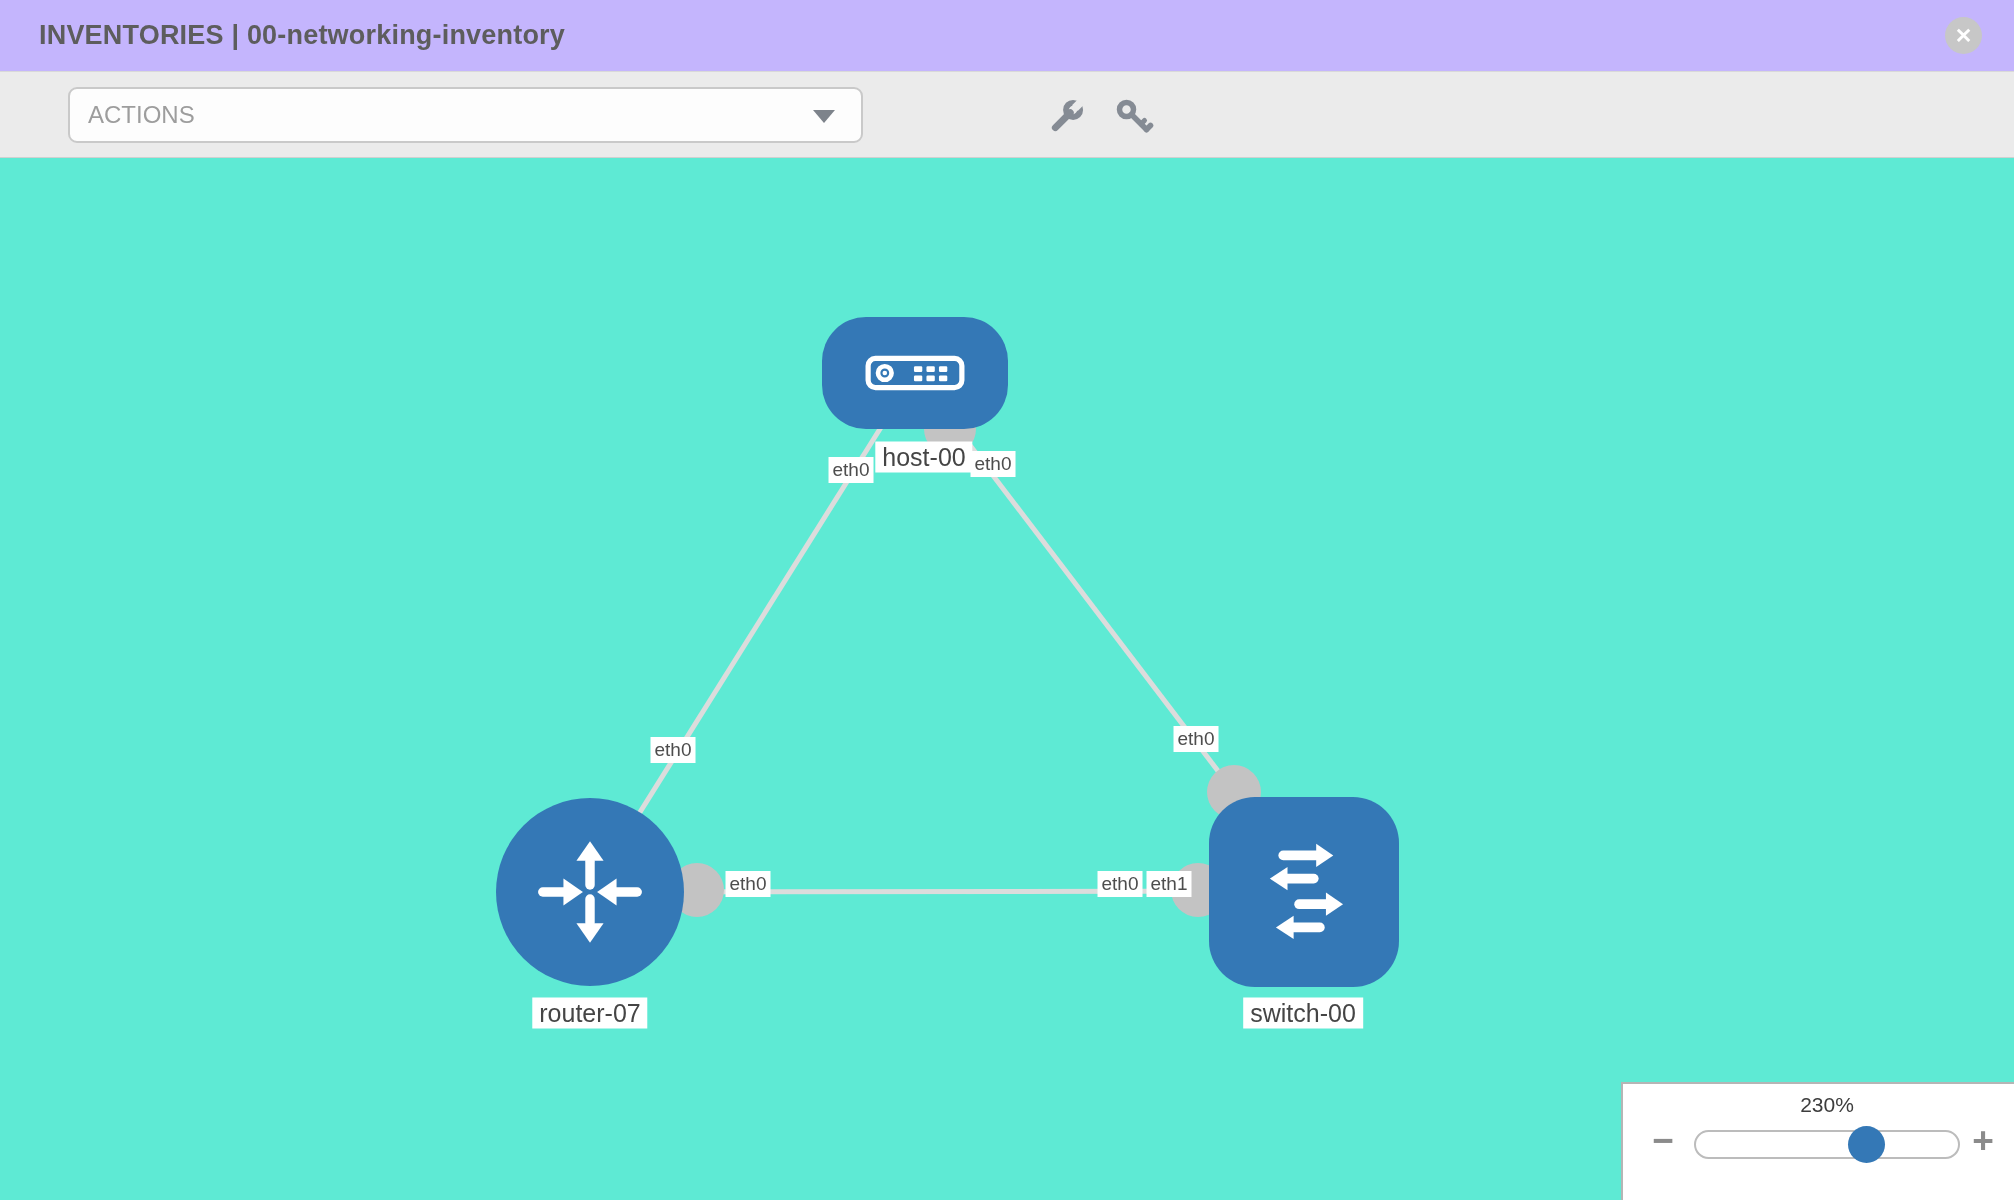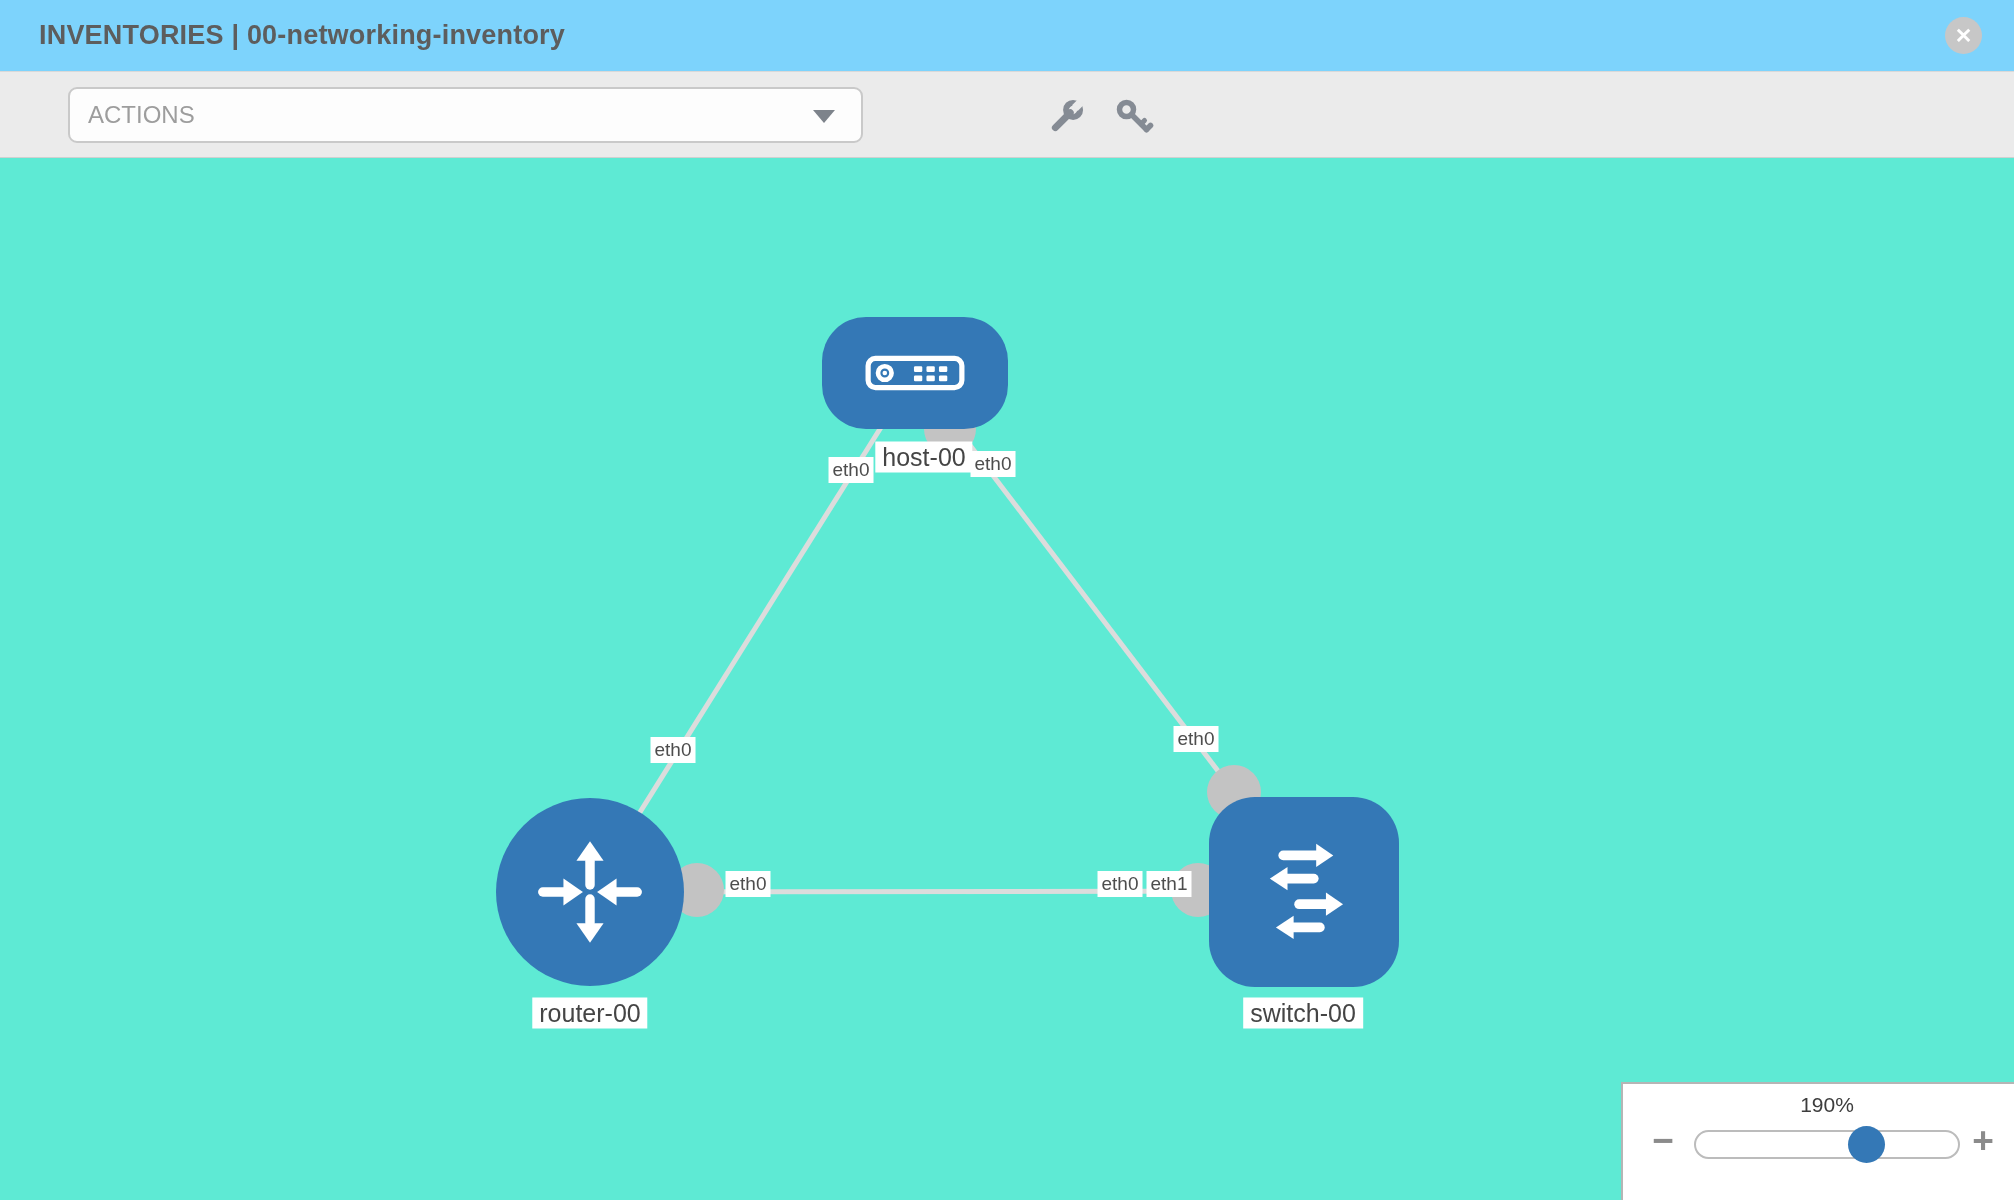--- a/index.html
+++ b/index.html
@@ -1,21 +1,21 @@
 <!DOCTYPE html>
 <html><head>
 <meta charset="utf-8">
 <style>
   * { margin:0; padding:0; box-sizing:border-box; }
   html,body { width:2014px; height:1200px; overflow:hidden; background:#fff;
               font-family:"Liberation Sans", sans-serif; }
   .app { position:relative; width:2014px; height:1200px; }
 
   
-  .header { position:absolute; top:0; left:0; right:0; height:71px; background:#7dd3fc; z-index:10; }
+  .header { position:absolute; top:0; left:0; right:0; height:71px; background:#c4b5fd; z-index:10; }
   .header-title { position:absolute; left:39px; top:0; line-height:71px;
                   font-size:27px; font-weight:700; color:#5d5d5d; letter-spacing:.2px; }
   .close-btn { position:absolute; right:32px; top:17px; width:37px; height:37px;
                border-radius:50%; background:#c7c7c7; color:#fff; text-align:center;
                line-height:37px; font-size:21px; font-weight:700; cursor:pointer; }
 
   
   .toolbar { position:absolute; top:71px; left:0; right:0; height:87px; background:#ebebeb;
              border-top:1px solid #d9d9d9; border-bottom:1px solid #d0d0d0; z-index:9; }
   .select-box { position:absolute; top:15px; height:56px; background:#fdfdfd;
@@ -159,25 +159,25 @@
 
     <div class="chip chip-0">eth0</div>
     <div class="chip chip-2">eth0</div>
     <div class="chip chip-3">eth0</div>
     <div class="chip chip-4">eth0</div>
     <div class="chip chip-5">eth0</div>
     <div class="chip chip-6">eth1</div>
     <div class="chip chip-1">eth0</div>
 
     <div class="chip node-label label-host">host-00</div>
-    <div class="chip node-label label-router">router-00</div>
+    <div class="chip node-label label-router">router-07</div>
     <div class="chip node-label label-switch">switch-00</div>
 
     <div class="zoom-panel">
-      <div class="zoom-level">190%</div>
+      <div class="zoom-level">230%</div>
       <div class="zoom-minus">−</div>
       <div class="slider-track">
         <div class="slider-thumb"></div>
       </div>
       <div class="zoom-plus">+</div>
     </div>
 
   </div>
 </div>
 

